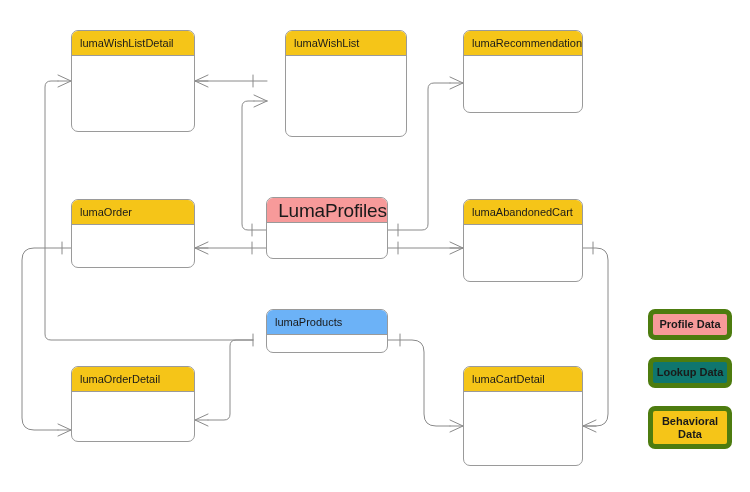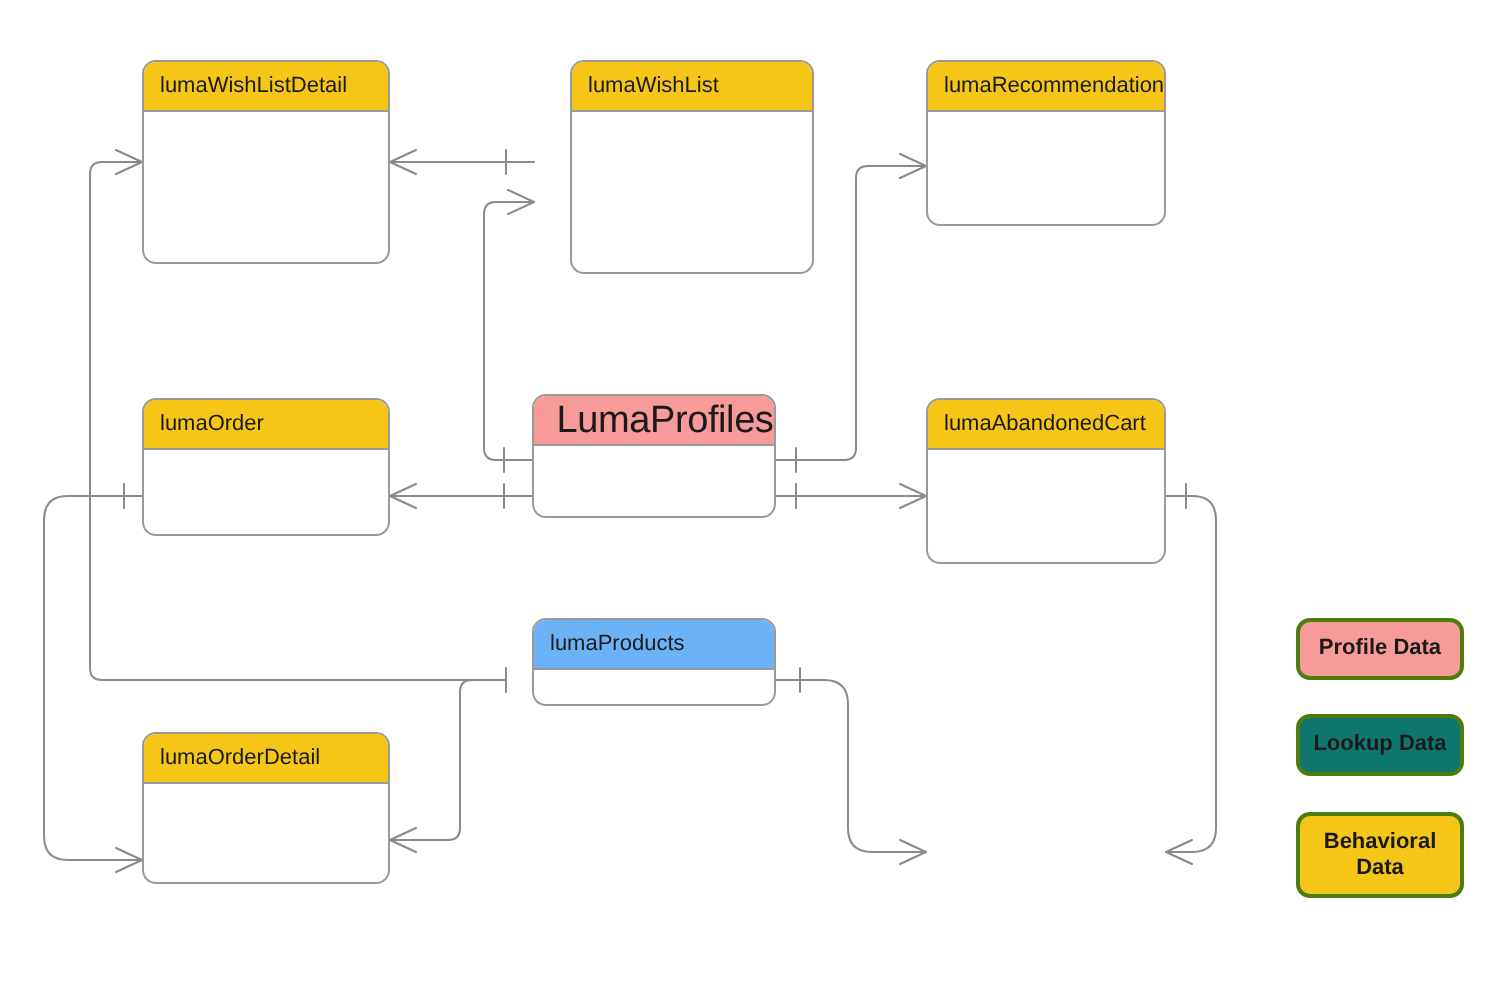--- a/index.html
+++ b/index.html
@@ -40,21 +40,21 @@
     text-align:center;
     padding-left:11px;
     letter-spacing:-0.2px;
   }
   .entity.lookup .hdr{background:#6CB2F7;}
   .entity.behavioral .hdr{background:#F5C518;}
 
   .legend{position:absolute;}
   .legend-item{
     position:absolute;
-    border:2px solid #4d7c0f;
+    border:5px solid #4d7c0f;
     border-radius:7px;
     box-sizing:border-box;
     font-size:11px;
     font-weight:bold;
     color:#1a1a1a;
     display:flex;
     align-items:center;
     justify-content:center;
     text-align:center;
     line-height:1.15;
@@ -149,20 +149,24 @@
   <div class="entity lookup" style="left:266px;top:309px;width:122px;height:44px;">
     <div class="hdr">lumaProducts</div>
     <div class="body"></div>
   </div>
 
   <div class="entity behavioral" style="left:71px;top:366px;width:124px;height:76px;">
     <div class="hdr">lumaOrderDetail</div>
     <div class="body"></div>
   </div>
 
+  <div class="entity behavioral" style="left:463px;top:366px;width:120px;height:100px;">
+    <div class="hdr">lumaCartDetail</div>
+    <div class="body"></div>
+  </div>
 
   <div class="legend">
     <div class="legend-item lg-profile" style="left:648px;top:309px;width:84px;height:31px;">Profile Data</div>
     <div class="legend-item lg-lookup" style="left:648px;top:357px;width:84px;height:31px;">Lookup Data</div>
     <div class="legend-item lg-behavioral" style="left:648px;top:406px;width:84px;height:43px;">Behavioral
 Data</div>
   </div>
 
 </div>
 

